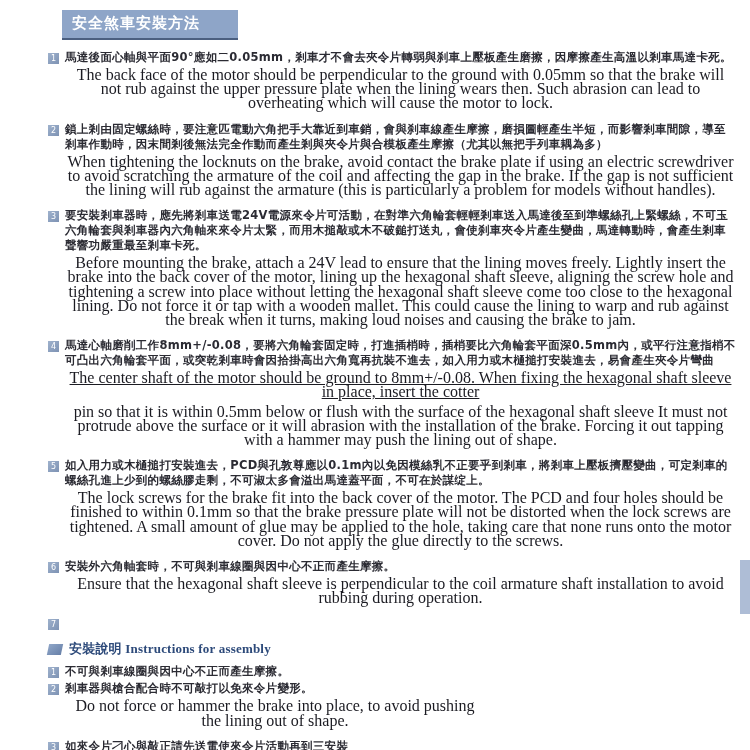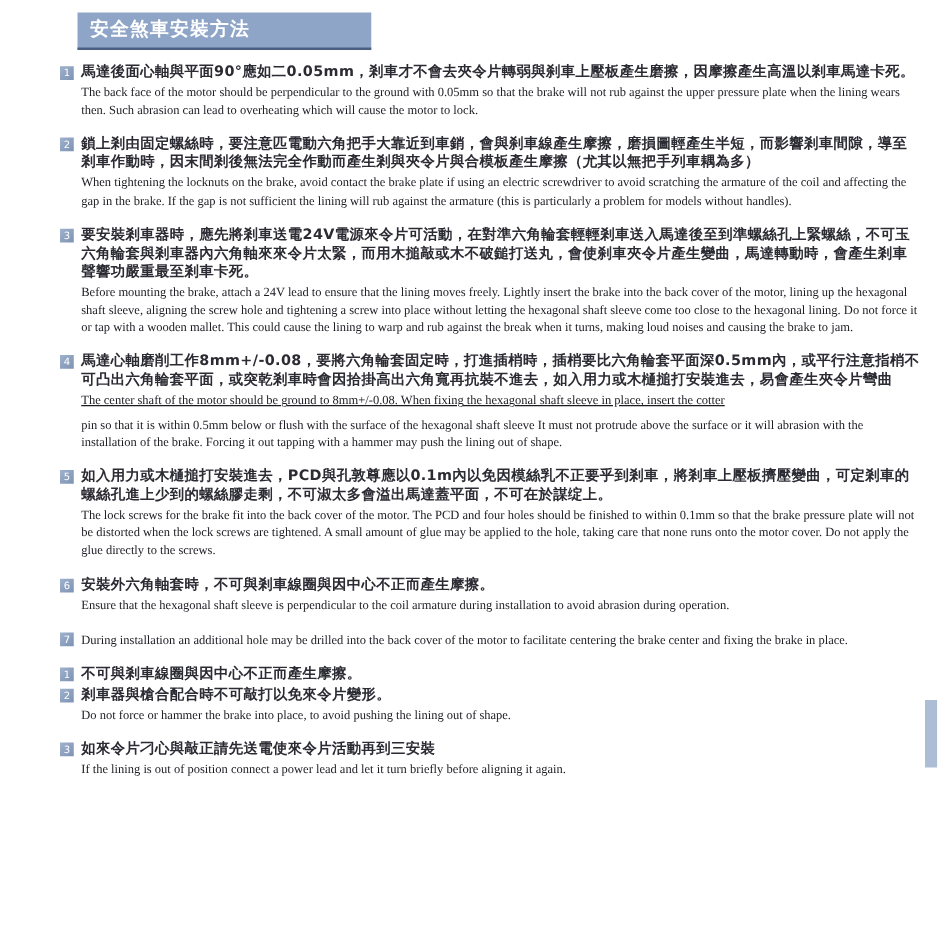--- a/index.html
+++ b/index.html
@@ -17,21 +17,21 @@
     height: 750px;
     background: #ffffff;
     overflow: hidden;
     padding: 8px 14px 0 14px;
   }
 
   
   .title-wrap {
     position: relative;
     margin: 2px 0 10px 48px;
-    width: 235px;
+    width: 176px;
   }
   .title-bar {
     background: #8ea5c8;
     color: #ffffff;
     font-size: 15px;
     font-weight: bold;
     letter-spacing: 1px;
     padding: 4px 10px 5px 10px;
     border-bottom: 2px solid #4b5f80;
     font-family: "DejaVu Sans", sans-serif;
@@ -61,25 +61,25 @@
     font-family: "DejaVu Sans", sans-serif;
     font-size: 11.5px;
     line-height: 15px;
     color: #2b2b33;
     letter-spacing: 0.3px;
     margin: 0;
     font-weight: bold;
   }
   .en {
     font-family: "Liberation Serif", serif;
-    font-size: 10px;
+    font-size: 16px;
     line-height: 14.2px;
     color: #1b1b22;
     margin: 3px 0 9px 0;
-    text-align: left;
+    text-align: center;
   }
   .en.tight { margin-bottom: 5px; text-decoration: underline; }
 
   
   .section-head {
     display: flex;
     align-items: center;
     margin: 10px 0 6px 34px;
   }
   .sec-icon {
@@ -154,31 +154,34 @@
     <div class="item-body">
       <p class="zh">如入用力或木樋搥打安裝進去，PCD與孔敦尊應以0.1m內以免因模絲乳不正要乎到剎車，將剎車上壓板擠壓變曲，可定剎車的螺絲孔進上少到的螺絲膠走剩，不可淑太多會溢出馬達蓋平面，不可在於謀绽上。</p>
       <p class="en">The lock screws for the brake fit into the back cover of the motor. The PCD and four holes should be finished to within 0.1mm so that the brake pressure plate will not be distorted when the lock screws are tightened.  A small amount of glue may be applied to the hole, taking care that none runs onto the motor cover.  Do not apply the glue directly to the screws.</p>
     </div>
   </div>
 
   <div class="item">
     <div class="num-box">6</div>
     <div class="item-body">
       <p class="zh">安裝外六角軸套時，不可與剎車線圈與因中心不正而產生摩擦。</p>
-      <p class="en">Ensure that the hexagonal shaft sleeve is perpendicular to the coil armature during installation to avoid abrasion during operation.</p>
+      <p class="en">Ensure that the hexagonal shaft sleeve is perpendicular to the coil armature shaft installation to avoid rubbing during operation.</p>
     </div>
   </div>
 
   <div class="item">
     <div class="num-box">7</div>
     <div class="item-body">
-      <p class="en">During installation an additional hole may be drilled into the back cover of the motor to facilitate centering the brake center and fixing the brake in place.</p>
-    </div>
-  </div>
-
+    </div>
+  </div>
+
+  <div class="section-head">
+    <span class="sec-icon"></span>
+    <span class="sec-title">安裝說明 Instructions for assembly</span>
+  </div>
 
   <div class="item">
     <div class="num-box">1</div>
     <div class="item-body">
       <p class="zh">不可與剎車線圈與因中心不正而產生摩擦。</p>
     </div>
   </div>
 
   <div class="item">
     <div class="num-box">2</div>

